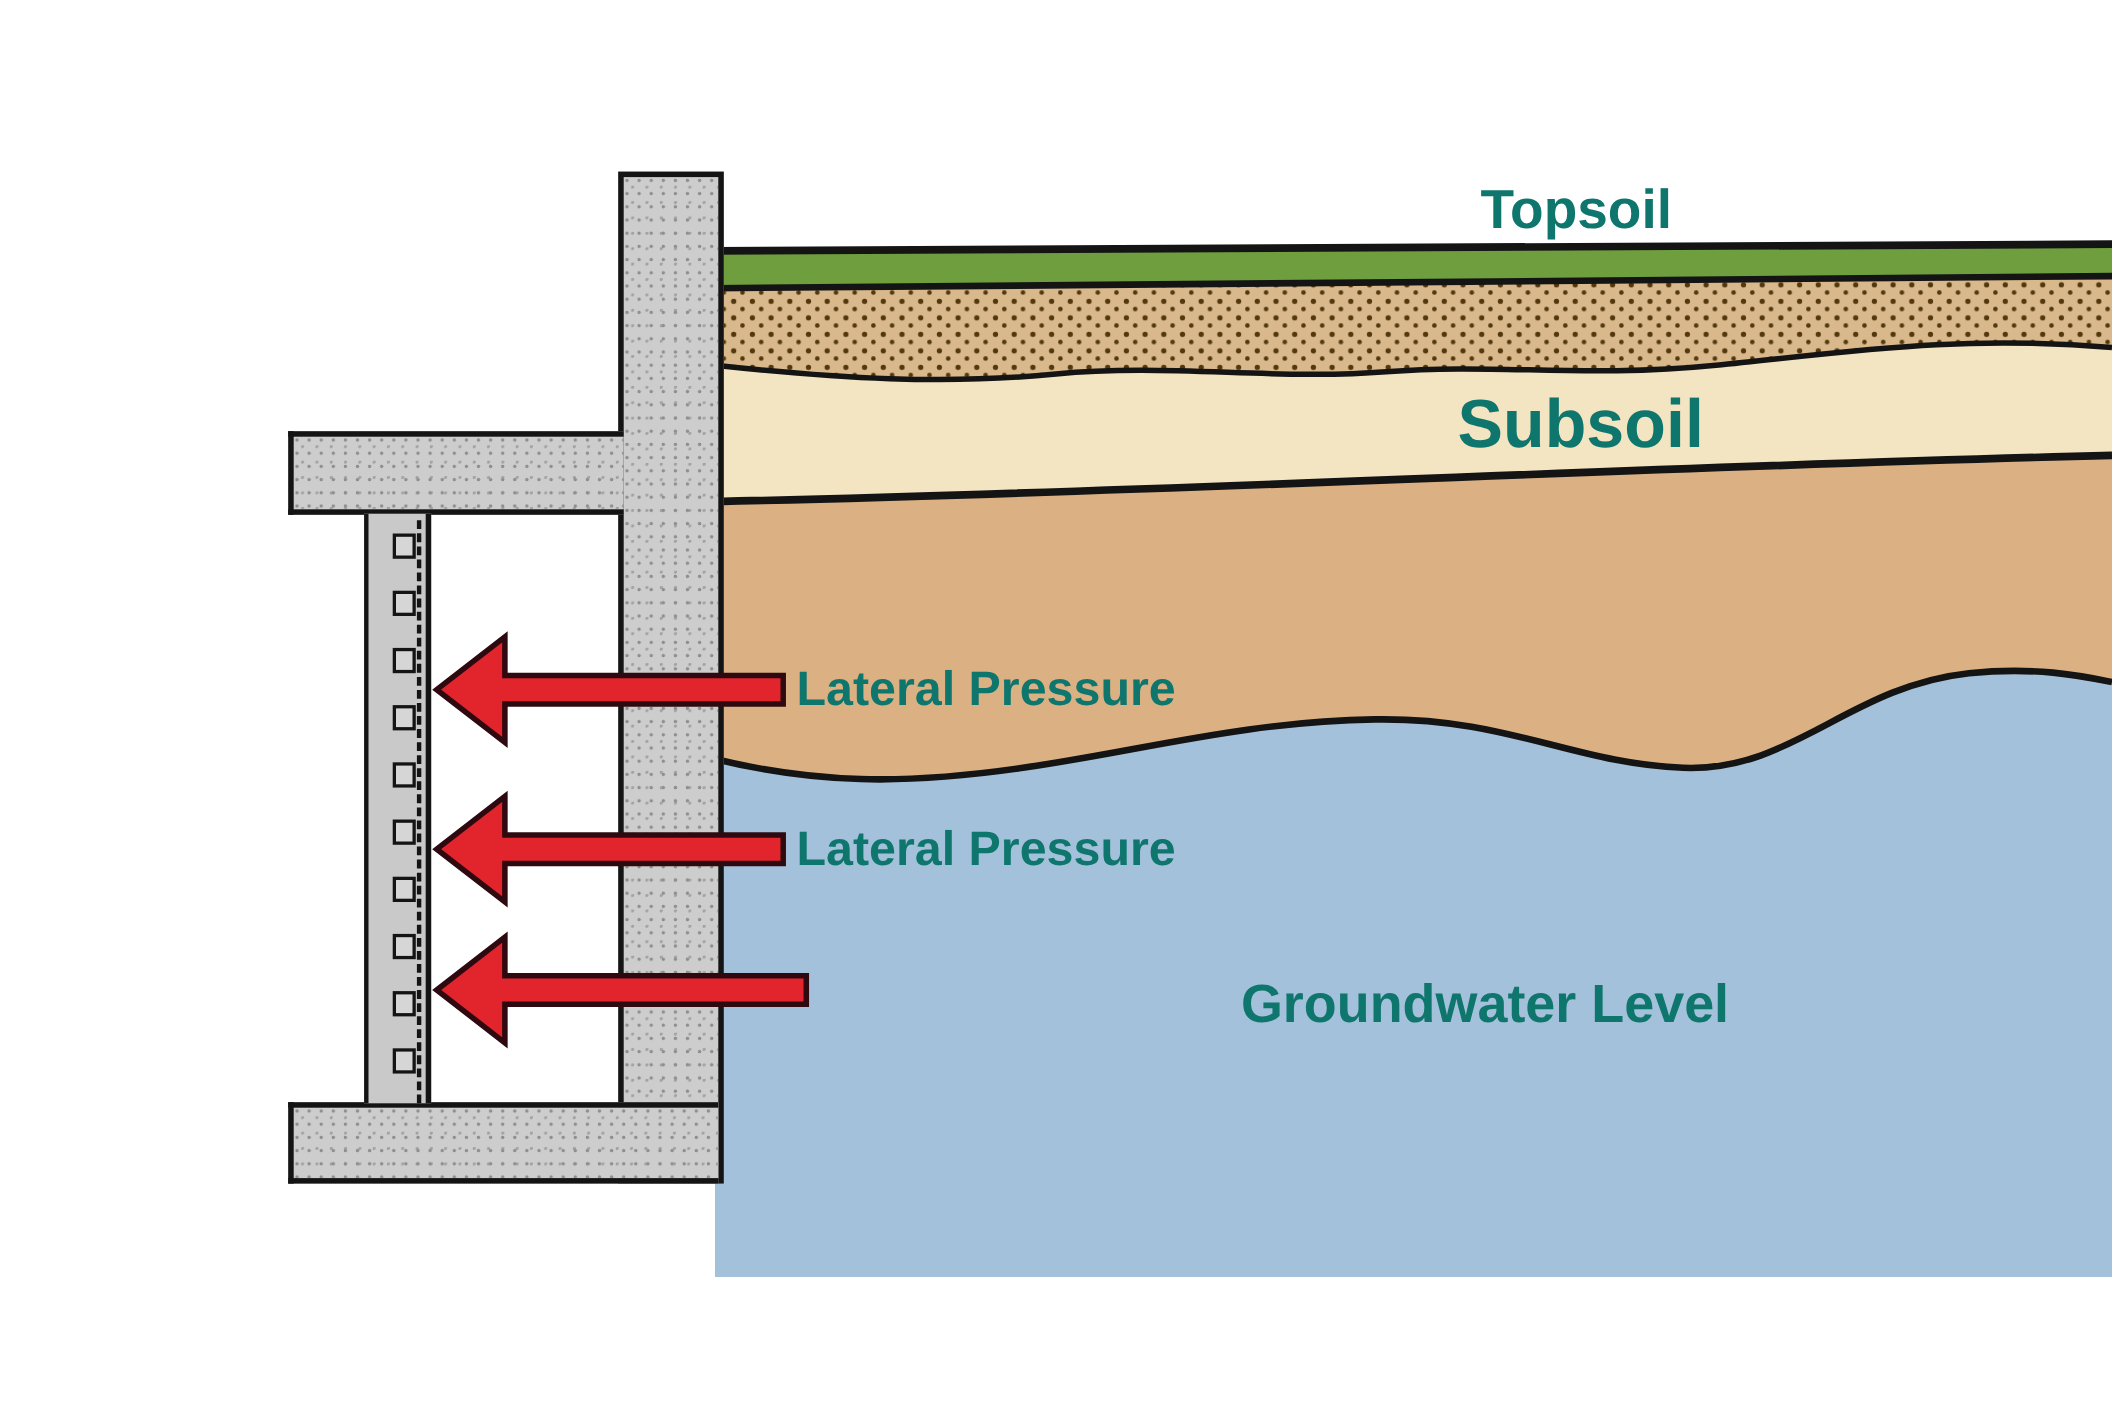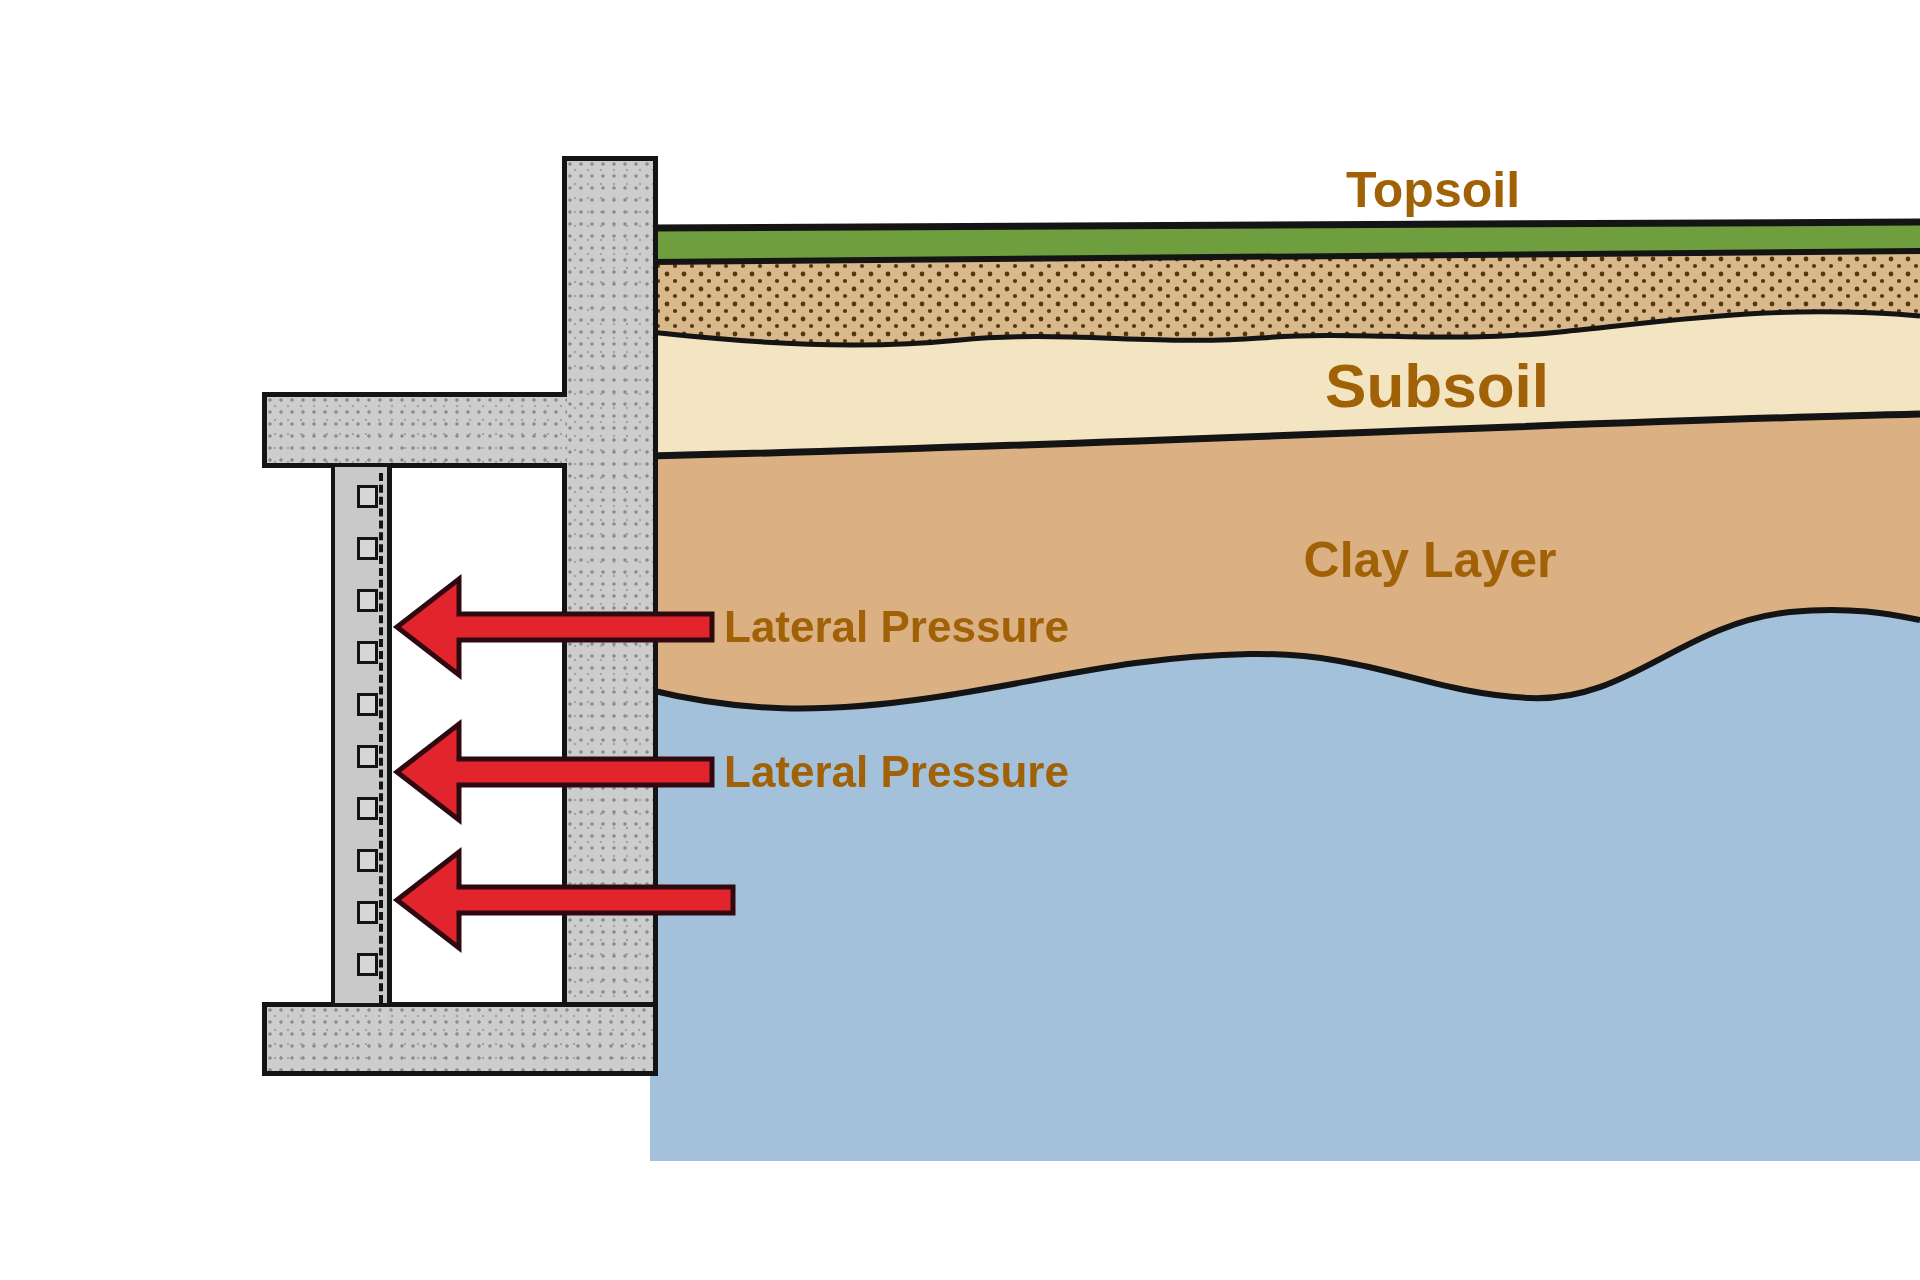--- a/index.html
+++ b/index.html
@@ -30,21 +30,21 @@
     border:3px solid #141414;background:#d6d6d6;
   }
   .wall-dash{
     position:absolute;right:4px;top:6px;bottom:0;width:0;
     border-right:4px dashed #141414;
   }
   
   #arrows{z-index:6;}
   
   .lbl{
-    position:absolute;z-index:8;font-weight:bold;color:#a16207;
+    position:absolute;z-index:8;font-weight:bold;color:#0f766e;
     line-height:1;white-space:nowrap;
   }
   .lbl.centered{transform:translateX(-50%);}
   #lbl-topsoil{left:1433px;top:165px;font-size:50px;}
   #lbl-subsoil{left:1437px;top:355px;font-size:62px;}
   #lbl-clay{left:1430px;top:535px;font-size:50px;}
   #lbl-groundwater{left:1350px;top:889px;font-size:49px;}
   #lbl-lp1{left:724px;top:605px;font-size:44px;}
   #lbl-lp2{left:724px;top:750px;font-size:44px;}
   #lbl-basement{left:12px;top:788px;font-size:51px;}
@@ -99,17 +99,17 @@
   </div>
 
   <svg id="arrows" width="1920" height="1280" viewBox="0 0 1920 1280">
     <polygon points="397,627 459,579 459,614 712,614 712,640 459,640 459,675" stroke="#2e0a10" stroke-width="5" fill="#e2242c"></polygon>
     <polygon points="397,772 459,724 459,759 712,759 712,785 459,785 459,820" stroke="#2e0a10" stroke-width="5" fill="#e2242c"></polygon>
     <polygon points="397,900 459,852 459,887 733,887 733,913 459,913 459,948" stroke="#2e0a10" stroke-width="5" fill="#e2242c"></polygon>
   </svg>
 
   <div class="lbl centered" id="lbl-topsoil">Topsoil</div>
   <div class="lbl centered" id="lbl-subsoil">Subsoil</div>
-  <div class="lbl centered" id="lbl-clay">Clay Layer</div>
+  <div class="lbl centered" id="lbl-groundwater">Groundwater Level</div>
   <div class="lbl" id="lbl-lp1">Lateral Pressure</div>
   <div class="lbl" id="lbl-lp2">Lateral Pressure</div>
 
 </div>
 
 </body></html>

